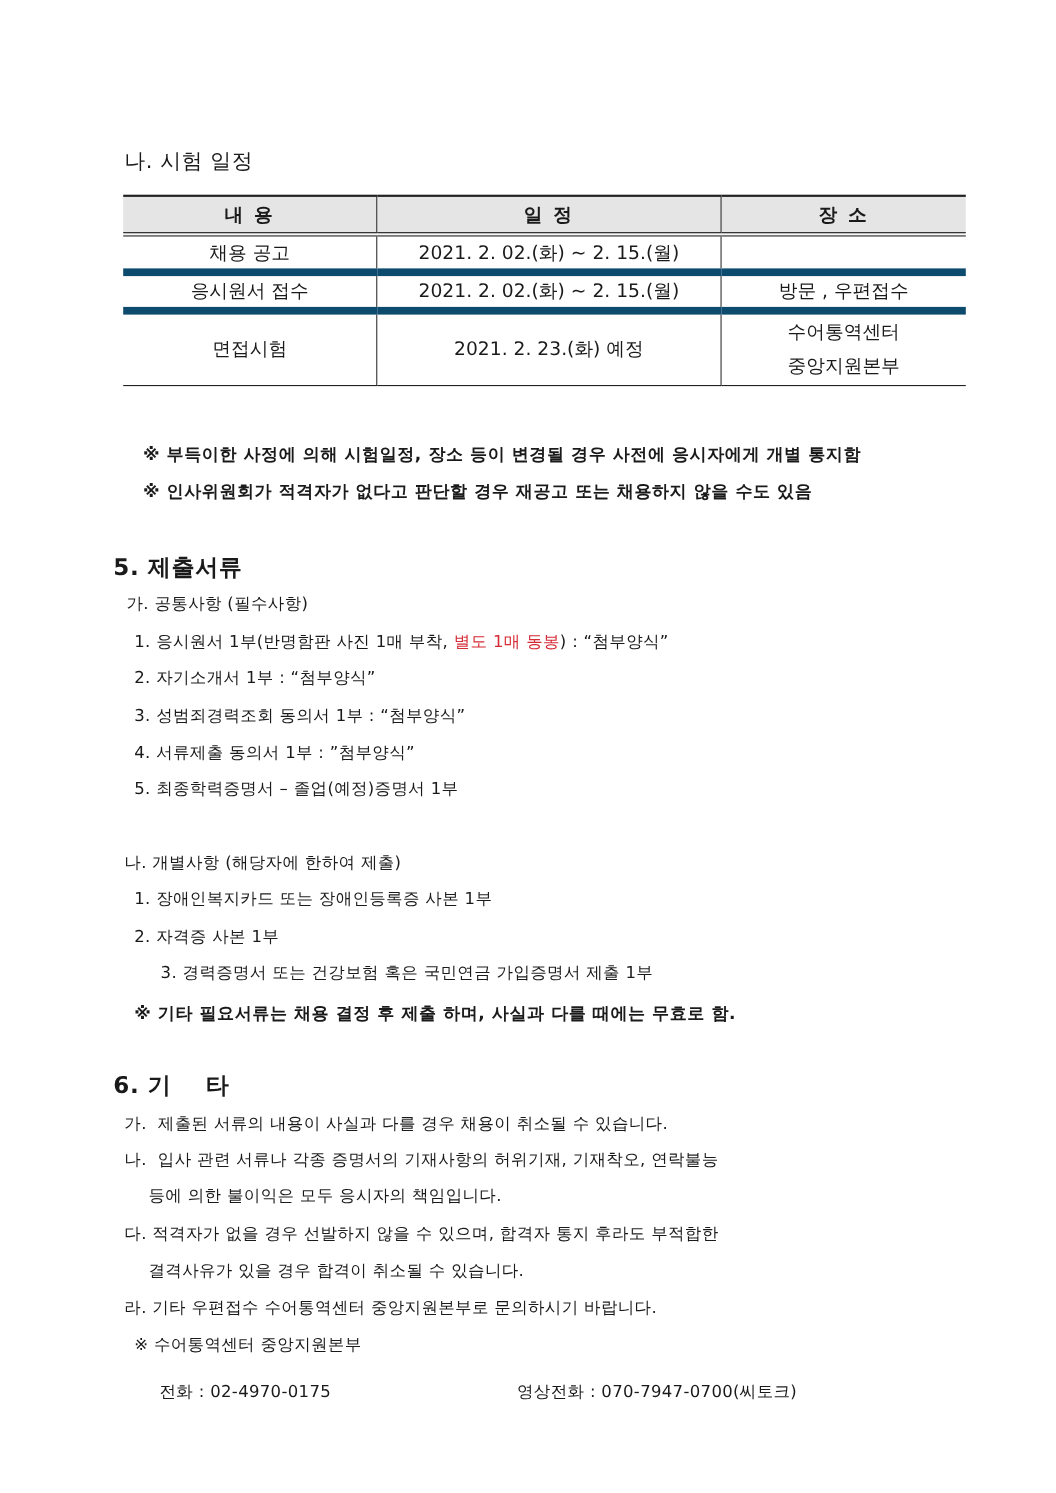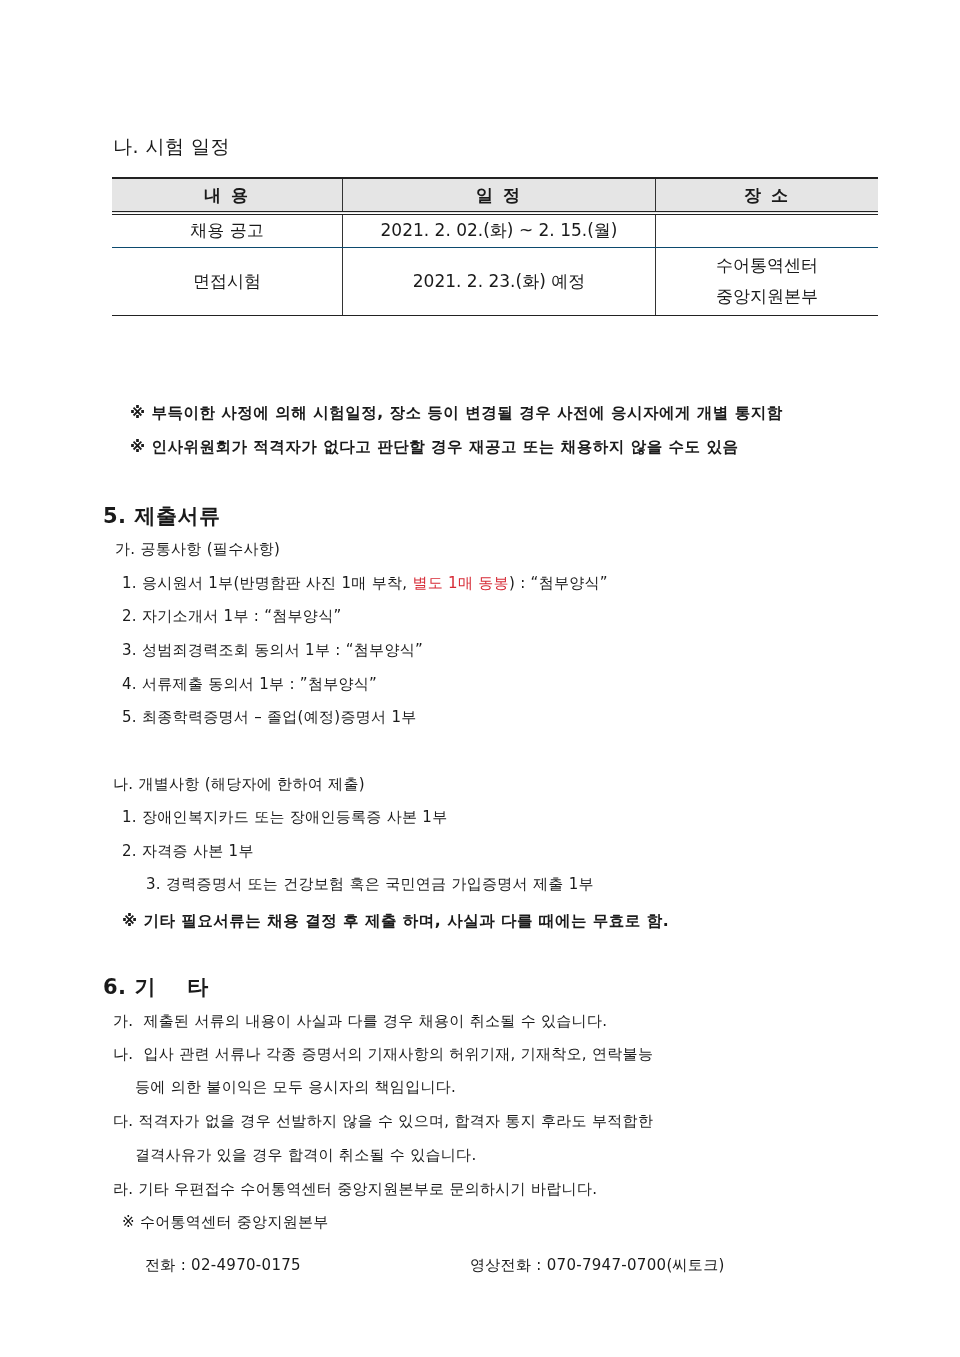--- a/index.html
+++ b/index.html
@@ -20,21 +20,21 @@
       border-collapse: collapse; font-size: 17px;
     }
     table.schedule th, table.schedule td {
       text-align: center; padding: 0; color: #1a1a1a;
     }
     table.schedule thead th {
       background: #e5e5e5; height: 32px; font-weight: bold; font-size: 17px;
       border-top: 2px solid #222; border-bottom: 4px double #222;
       letter-spacing: 2px;
     }
-    table.schedule td { border-bottom: 1px solid #0c4a6e; }
+    table.schedule td { border-bottom: 7px solid #0c4a6e; }
     table.schedule tr:last-child td { border-bottom: 1.5px solid #222; }
     table.schedule th + th, table.schedule td + td { border-left: 1px solid #333; }
     table.schedule td.multi { line-height: 31px; }
     .c1 { width: 230px; } .c2 { width: 312px; } .c3 { width: 222px; }
   </style>
 </head>
 <body>
 
 <div class="abs sub-heading" style="left:113px; top:134px;">나. 시험 일정</div>
 
@@ -44,20 +44,25 @@
       <th class="c1">내  용</th>
       <th class="c2">일    정</th>
       <th class="c3">장    소</th>
     </tr>
   </thead>
   <tbody>
     <tr style="height:34px;">
       <td>채용 공고</td>
       <td>2021. 2. 02.(화) ~ 2. 15.(월)</td>
       <td></td>
+    </tr>
+    <tr style="height:35px;">
+      <td>응시원서 접수</td>
+      <td>2021. 2. 02.(화) ~ 2. 15.(월)</td>
+      <td>방문 , 우편접수</td>
     </tr>
     <tr style="height:68px;">
       <td>면접시험</td>
       <td>2021. 2. 23.(화) 예정</td>
       <td class="multi">
         <div>수어통역센터</div>
         <div>중앙지원본부</div>
       </td>
     </tr>
   </tbody>

